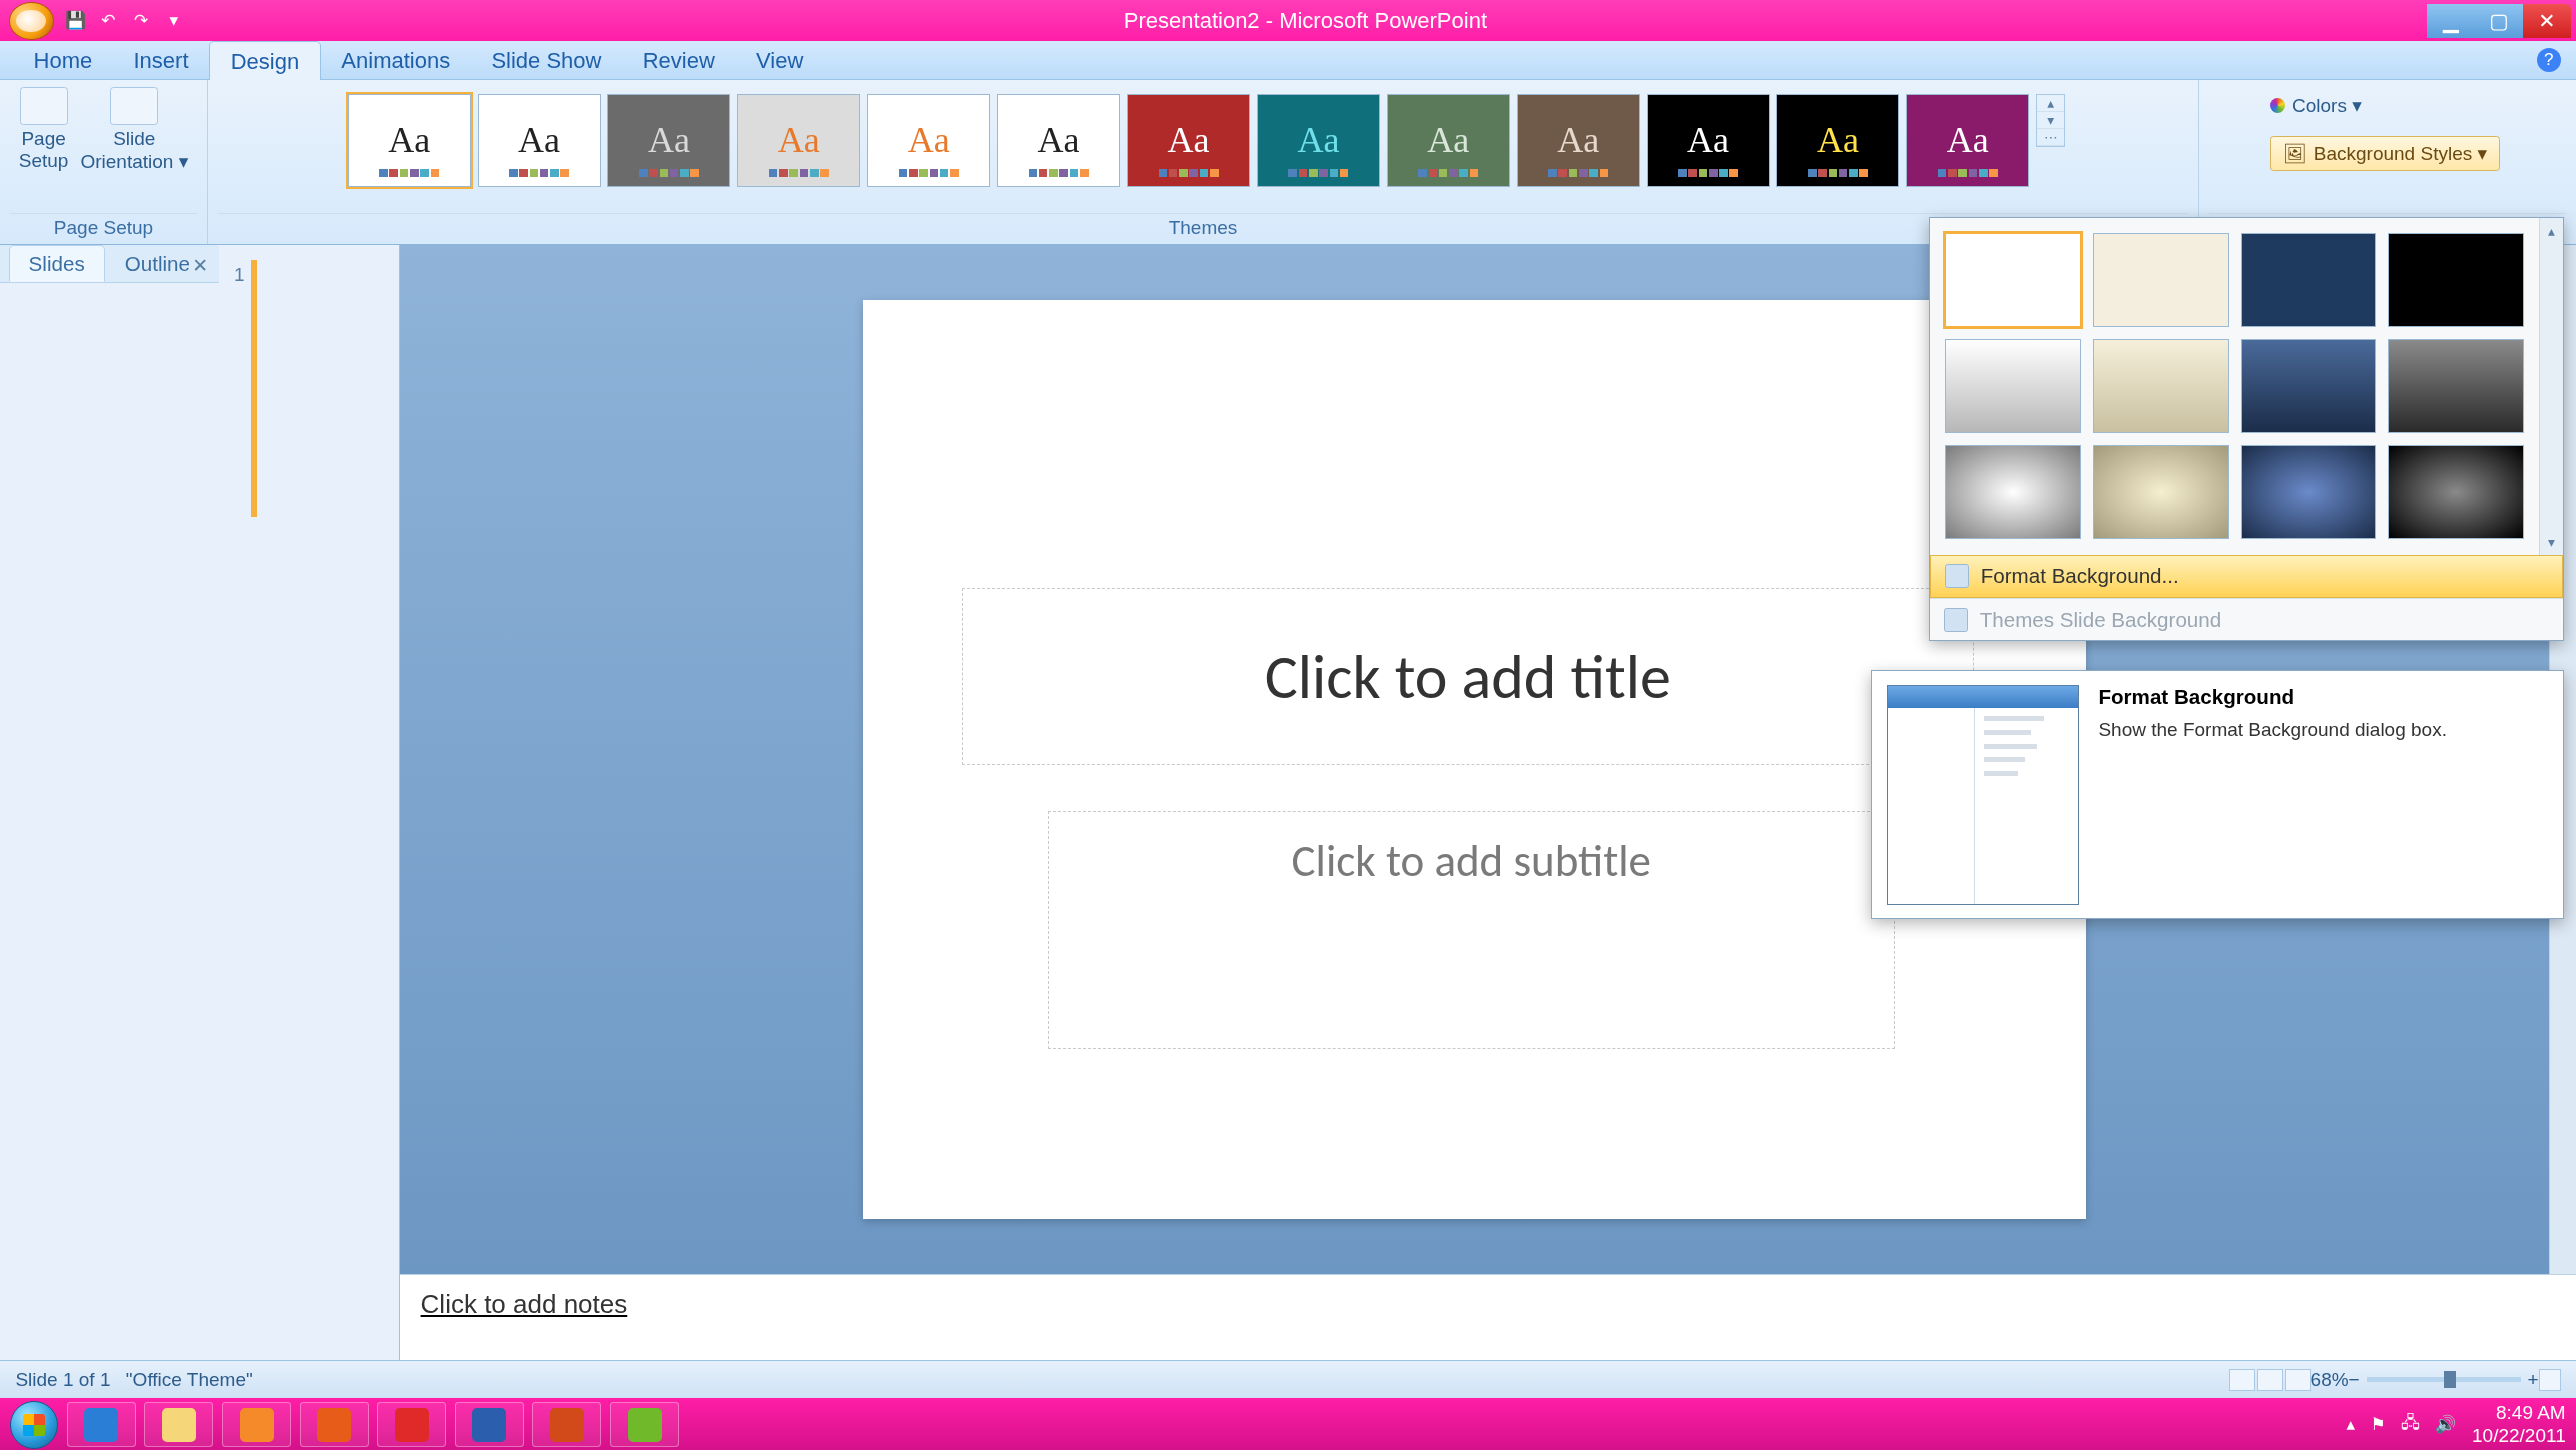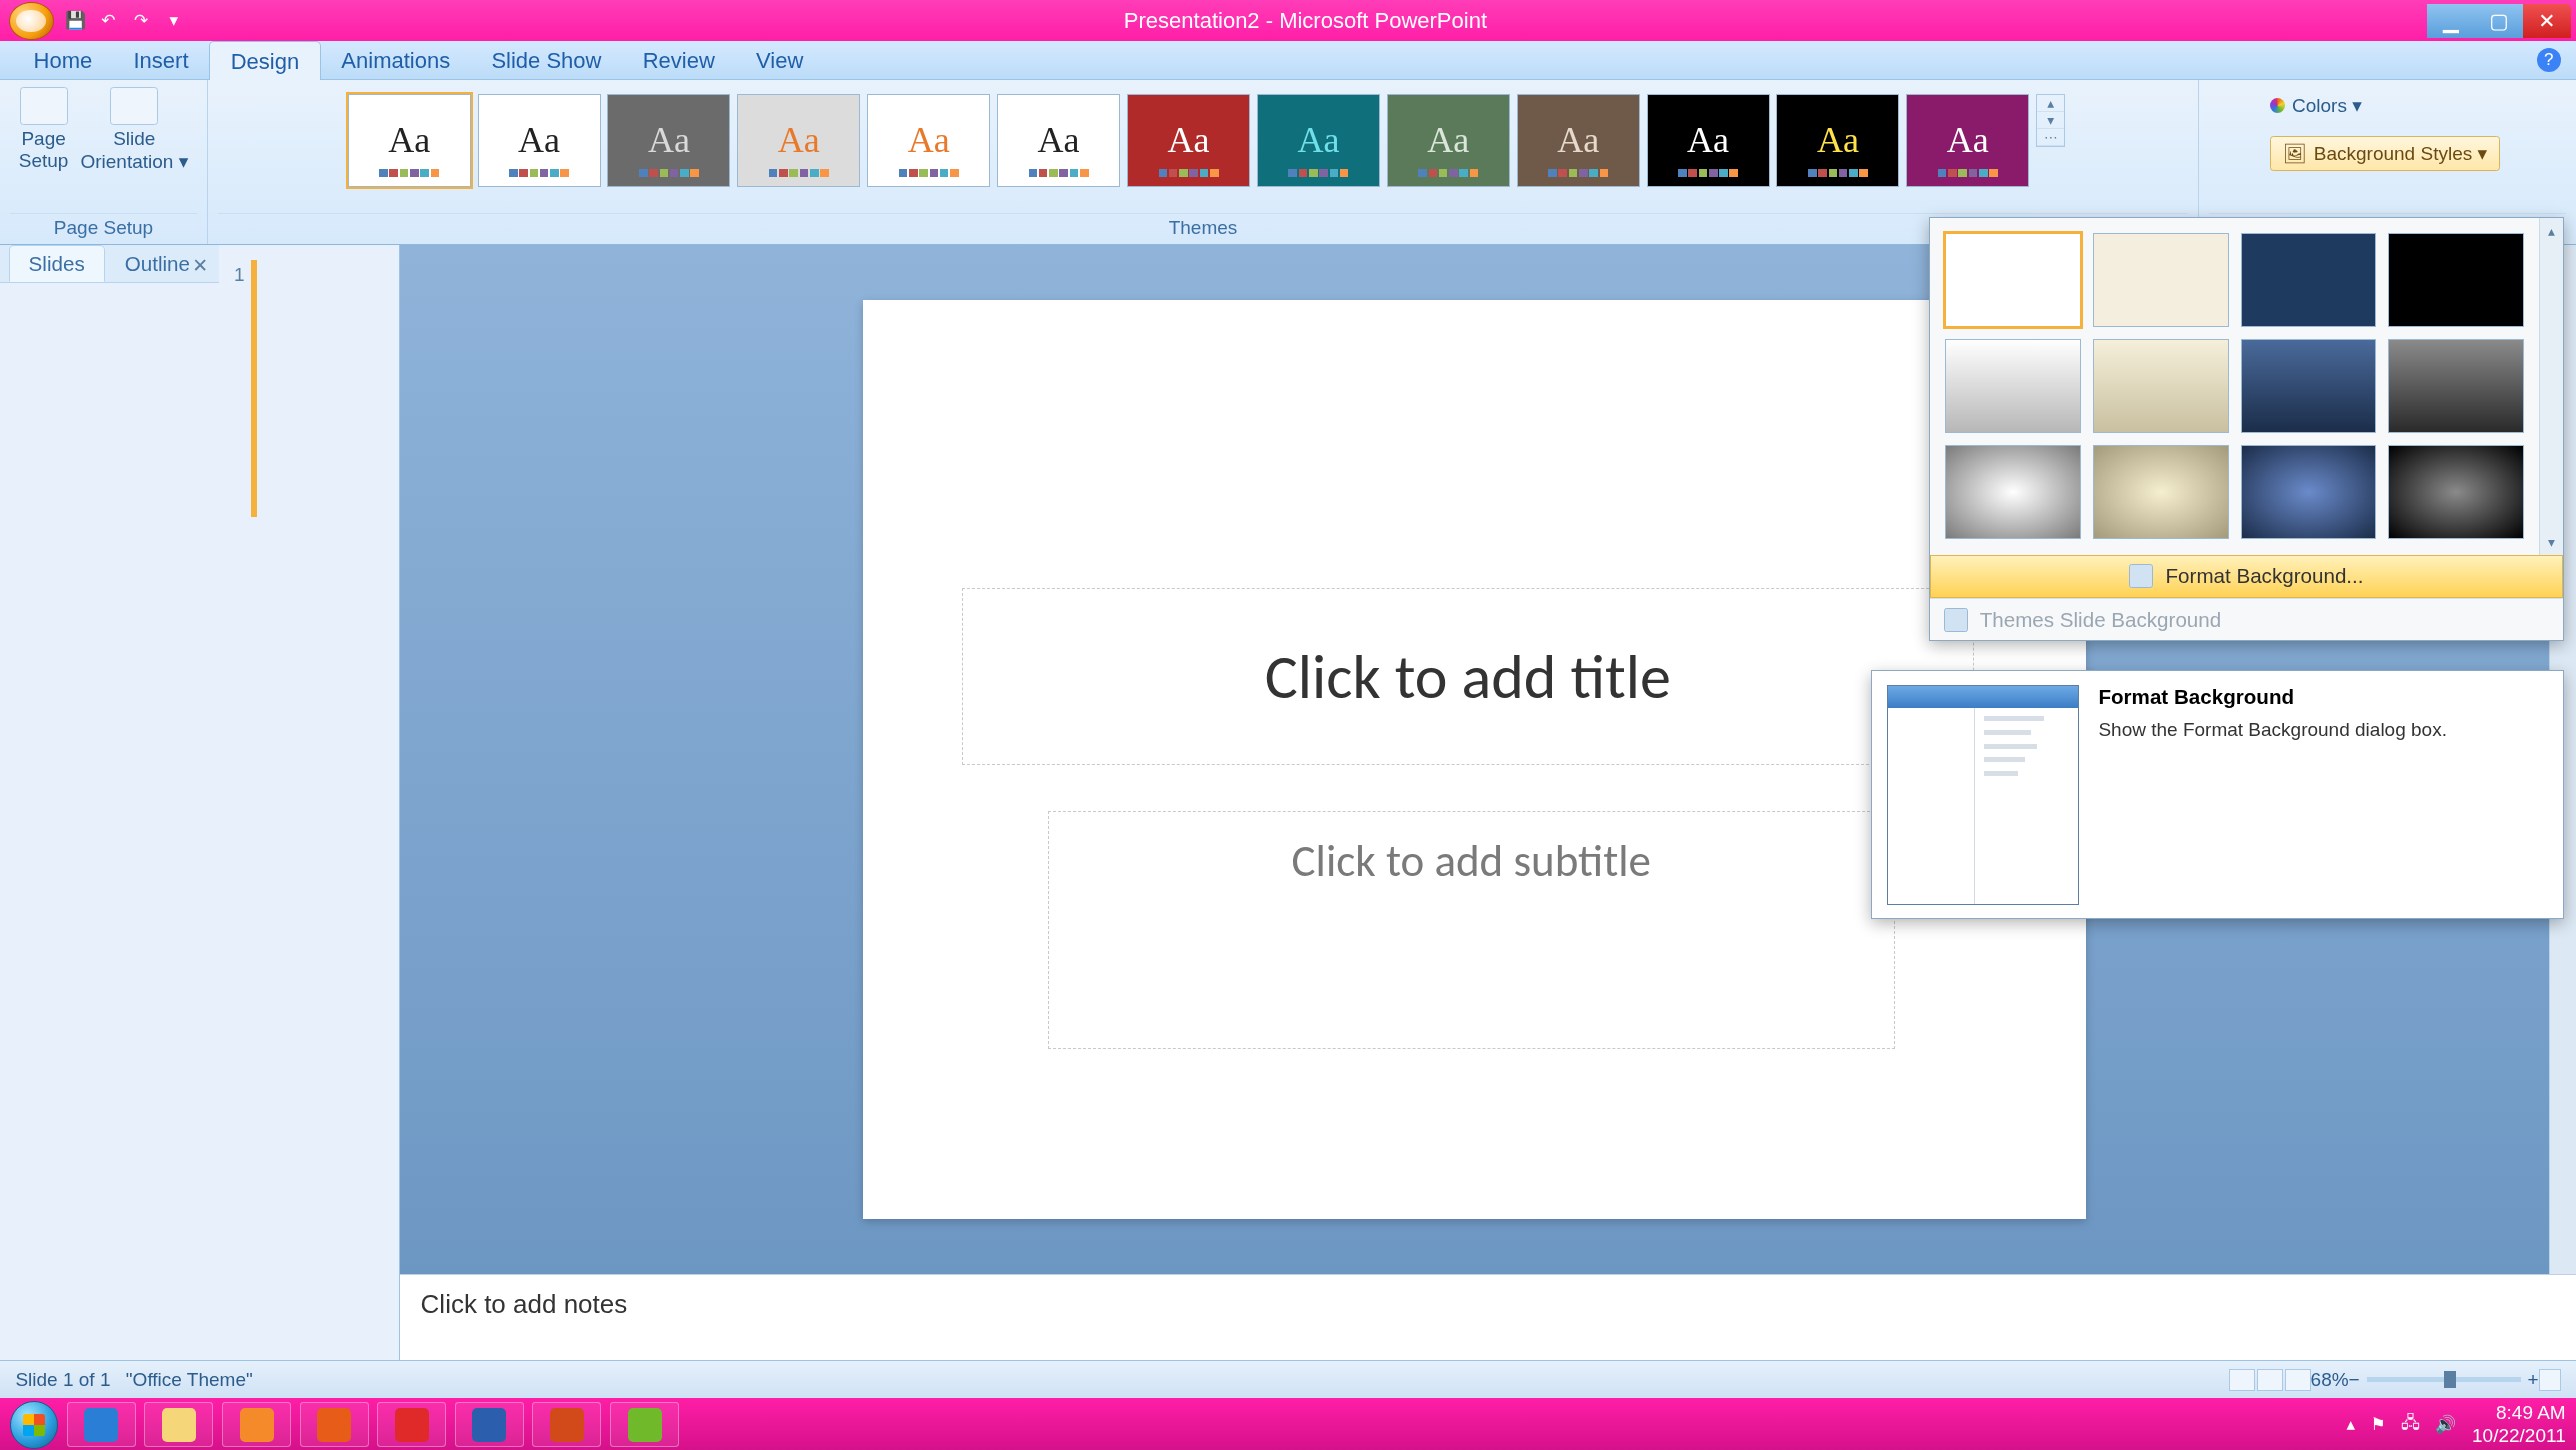--- a/index.html
+++ b/index.html
@@ -43,21 +43,21 @@
 .theme-side .sbtn { display: flex; align-items: center; gap: 6.9px; }
 .theme-side .dot { width: 15.4px; height: 15.4px; border-radius: 50%; display: inline-block; }
 .bgstyles-btn { padding: 5.1px 12px; background: linear-gradient(#fff6de,#ffe7a8); border: 0.9px solid #d9b45a; border-radius: 3.4px; font-size: 19px; color: #6b4a12; display: flex; align-items: center; gap: 6.9px; }
 
 
 .bg-panel { position: absolute; top: 137px; right: 12px; width: 635px; background: #f6f8fa; border: 0.9px solid #8aa9c5; box-shadow: 0 5.1px 15.4px rgba(0,0,0,.3); z-index: 50; }
 .bg-grid { display: grid; grid-template-columns: repeat(4, 1fr); gap: 12px; padding: 15.4px; background: #f6f8fa; }
 .bg-swatch { height: 94px; border: 0.9px solid #9cb9d4; }
 .bg-swatch.sel { outline: 3.4px solid #f5b13c; outline-offset: -1.7px; }
 .bg-menu-item { padding: 8.6px 13.7px; font-size: 20.6px; color: #333; display: flex; align-items: center; gap: 12px; border-top: 0.9px solid #d6e1eb; }
-.bg-menu-item.hot { background: linear-gradient(#fff1ba,#ffd255); border: 0.9px solid #e0b54a; justify-content: center; }
+.bg-menu-item.hot { background: linear-gradient(#fff1ba,#ffd255); border: 0.9px solid #e0b54a; }
 .bg-menu-item.dim { color: #9aa7b3; }
 .bg-menu-item .mico { width: 24px; height: 24px; background: #d1e3f3; border: 0.9px solid #9cb9d4; border-radius: 2.6px; }
 
 
 .tooltip-card { position: absolute; top: 590px; right: 12px; width: 693px; background: #fff; border: 0.9px solid #8aa9c5; box-shadow: 0 5.1px 15.4px rgba(0,0,0,.3); padding: 13.7px 15.4px; z-index: 49; display: flex; gap: 19px; }
 .tooltip-card .tt-title { font-weight: bold; font-size: 20.6px; margin-bottom: 10.3px; }
 .tooltip-card .tt-body { font-size: 19px; color: #333; }
 .tooltip-preview { width: 192px; height: 220px; border: 0.9px solid #5a7fa3; background: #fff; flex-shrink: 0; display: flex; flex-direction: column; }
 .tooltip-preview .tp-title { background: linear-gradient(#6da9e6,#3b7dc4); height: 22px; }
 .tooltip-preview .tp-sidebar { width: 48px; border-right: 0.9px solid #cfdbe6; flex: 1; }
@@ -68,21 +68,21 @@
 
 .workarea { flex: 1; display: flex; background: #7ca6cf; min-height: 0; }
 .slidepanel { width: 400px; background: #e8f1fb; border-right: 0.9px solid #9ac3e8; display: flex; }
 .slidepanel-tabs { height: 38px; display: flex; align-items: center; gap: 0; background: #dcebf9; border-bottom: 0.9px solid #b6d4ed; padding: 0 8.6px; position: relative; }
 .sptab { padding: 5.1px 19px; font-size: 20.6px; color: #3b6fa3; border: 0.9px solid transparent; }
 .sptab.active { background: #eef6fe; border: 0.9px solid #b6d4ed; border-bottom-color: #eef6fe; border-radius: 5.1px 5.1px 0 0; }
 .sp-close { position: absolute; right: 10.3px; top: 8.6px; font-size: 19px; color: #5a7fa3; }
 .thumb-list { padding: 15.4px; display: flex; flex-direction: column; gap: 15.4px; }
 .slide-thumb { border: 3.4px solid #f5b13c; background: #fff; height: 257px; position: relative; }
 
-.canvas-col { flex: 1; display: flex; flex-direction: column; min-height: 0; }
+.canvas-col { flex: 1; display: flex; flex-direction: column; min-height: 0; text-decoration: underline; }
 .canvas-scroll { flex: 1; display: flex; align-items: center; justify-content: center; background: linear-gradient(#8fb3d9,#6d97c3); position: relative; }
 .slide { width: 1223px; height: 919px; background: #fff; box-shadow: 0 3.4px 8.6px rgba(0,0,0,.2); position: relative; }
 .ph-title { position: absolute; left: 99px; top: 288px; width: 1012px; height: 177px; border: 1.7px dashed #c9c9c9; display: flex; align-items: center; justify-content: center; font-size: 62px; color: #333; font-family: Calibri, sans-serif; }
 .ph-sub { position: absolute; left: 185px; top: 511px; width: 847px; height: 238px; border: 1.7px dashed #c9c9c9; display: flex; align-items: flex-start; justify-content: center; padding-top: 20.6px; font-size: 45px; color: #7a7a7a; font-family: Calibri, sans-serif; }
 .vscroll { width: 27.4px; background: #dce8f4; border-left: 0.9px solid #b6d4ed; }
 
 .notes { height: 86px; background: #fff; border-top: 0.9px solid #bcd1e4; padding: 13.7px 20.6px; font-size: 26px; color: #333; }
 
 
 .statusbar { height: 38px; background: linear-gradient(#e6f0fb,#cfe2f5); border-top: 0.9px solid #9ac3e8; display: flex; align-items: center; font-size: 19px; color: #2b5c8c; padding: 0 15.4px; gap: 15.4px; }

